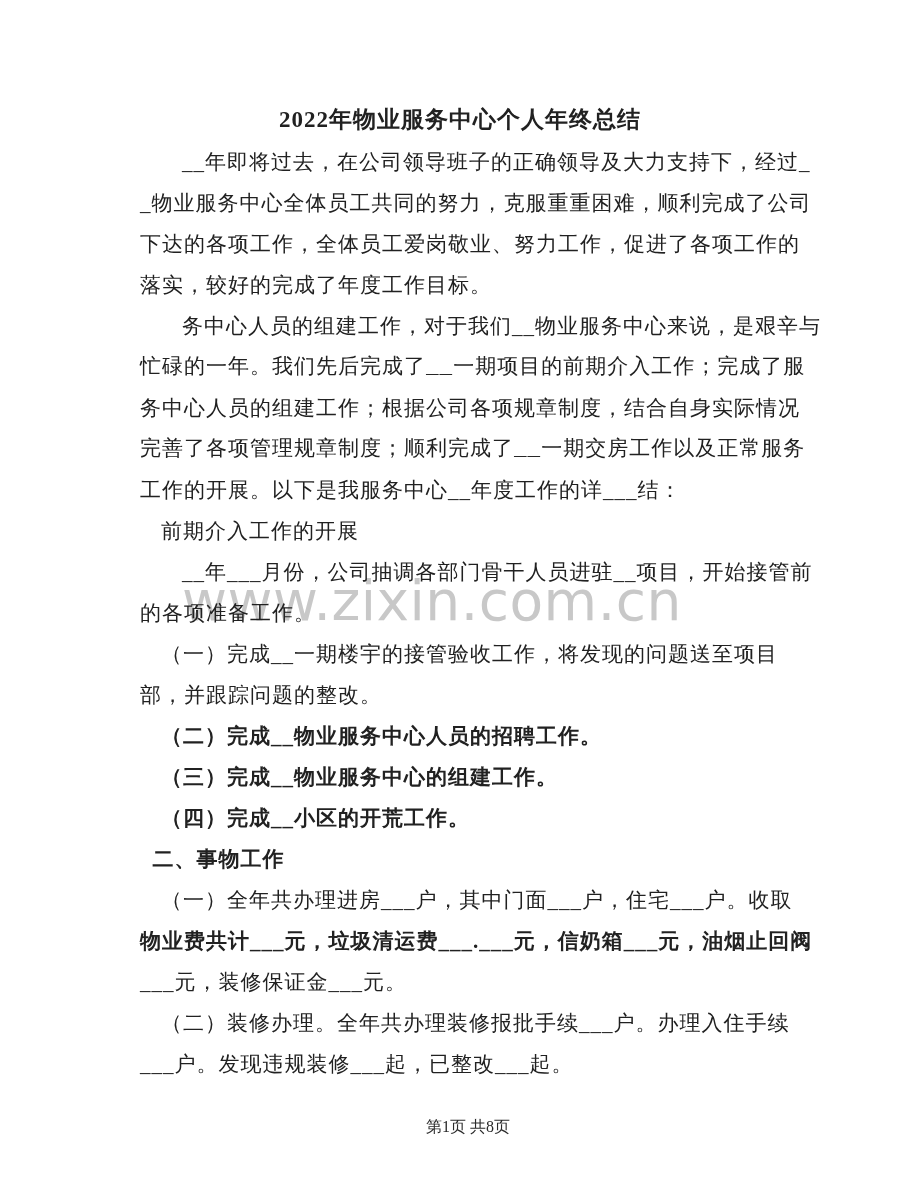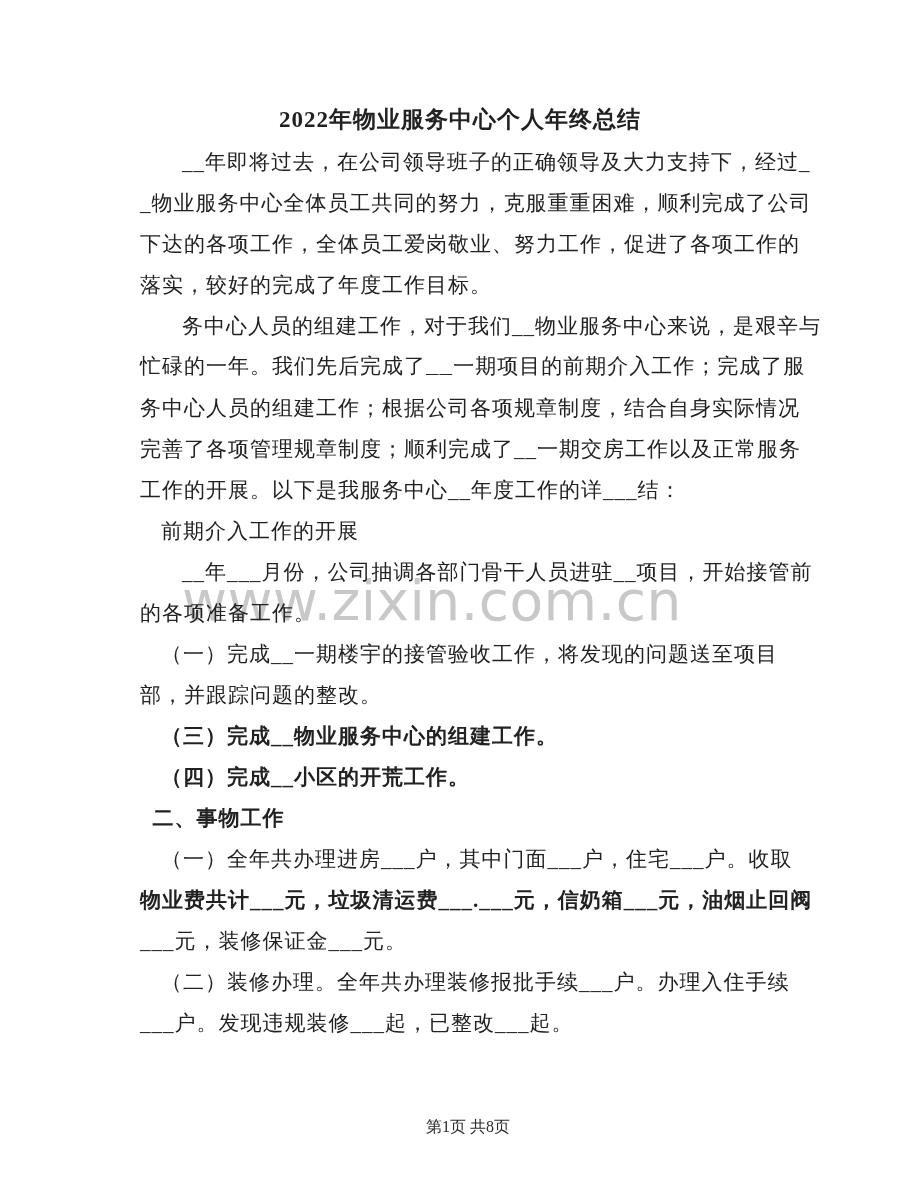--- a/index.html
+++ b/index.html
@@ -74,27 +74,28 @@
   <h1 class="title">2022年物业服务中心个人年终总结</h1>
 
   <div class="body">
       <div class="line" style="text-indent: 2em;">__年即将过去，在公司领导班子的正确领导及大力支持下，经过_</div>
       <div class="line" style="text-indent: 0em; text-align: right;">_物业服务中心全体员工共同的努力，克服重重困难，顺利完成了公司</div>
       <div class="line" style="text-indent: 0em;">下达的各项工作，全体员工爱岗敬业、努力工作，促进了各项工作的</div>
       <div class="line" style="text-indent: 0em;">落实，较好的完成了年度工作目标。</div>
       <div class="line" style="text-indent: 2em;">务中心人员的组建工作，对于我们__物业服务中心来说，是艰辛与</div>
       <div class="line" style="text-indent: 0em; font-family: Liberation Mono, monospace;">忙碌的一年。我们先后完成了__一期项目的前期介入工作；完成了服</div>
       <div class="line" style="text-indent: 0em;">务中心人员的组建工作；根据公司各项规章制度，结合自身实际情况</div>
-      <div class="line" style="text-indent: 0em;">完善了各项管理规章制度；顺利完成了__一期交房工作以及正常服务</div>
+      <div class="line" style="text-indent: 0em; font-family: Liberation Mono, monospace;">完善了各项管理规章制度；顺利完成了__一期交房工作以及正常服务</div>
       <div class="line" style="text-indent: 0em;">工作的开展。以下是我服务中心__年度工作的详___结：</div>
       <div class="line" style="text-indent: 1em;">前期介入工作的开展</div>
       <div class="line" style="text-indent: 2em;">__年___月份，公司抽调各部门骨干人员进驻__项目，开始接管前</div>
       <div class="line" style="text-indent: 0em;">的各项准备工作。</div>
       <div class="line" style="text-indent: 1em;">（一）完成__一期楼宇的接管验收工作，将发现的问题送至项目</div>
       <div class="line" style="text-indent: 0em;">部，并跟踪问题的整改。</div>
+      <div class="line bold" style="text-indent: 1em;">（二）完成__物业服务中心人员的招聘工作。</div>
       <div class="line bold" style="text-indent: 1em;">（三）完成__物业服务中心的组建工作。</div>
       <div class="line bold" style="text-indent: 1em;">（四）完成__小区的开荒工作。</div>
       <div class="line bold" style="text-indent: 0.6em;">二、事物工作</div>
       <div class="line" style="text-indent: 1em;">（一）全年共办理进房___户，其中门面___户，住宅___户。收取</div>
       <div class="line" style="text-indent: 0em; font-weight: bold;">物业费共计___元，垃圾清运费___.___元，信奶箱___元，油烟止回阀</div>
       <div class="line" style="text-indent: 0em;">___元，装修保证金___元。</div>
       <div class="line" style="text-indent: 1em;">（二）装修办理。全年共办理装修报批手续___户。办理入住手续</div>
       <div class="line" style="text-indent: 0em;">___户。发现违规装修___起，已整改___起。</div>
     </div>
 

